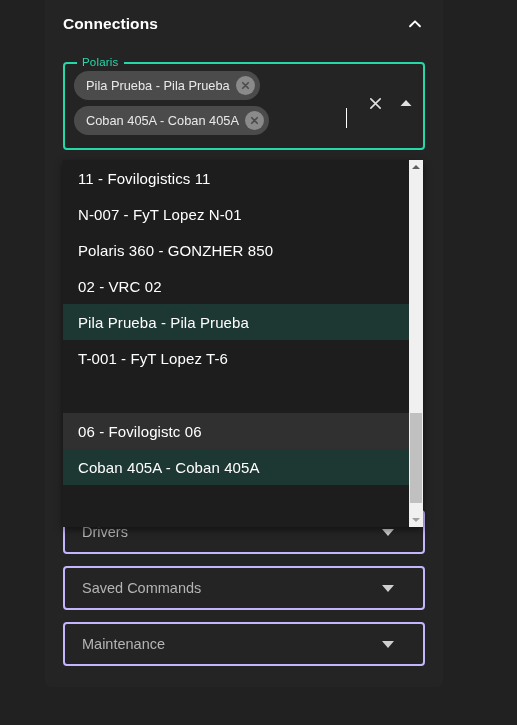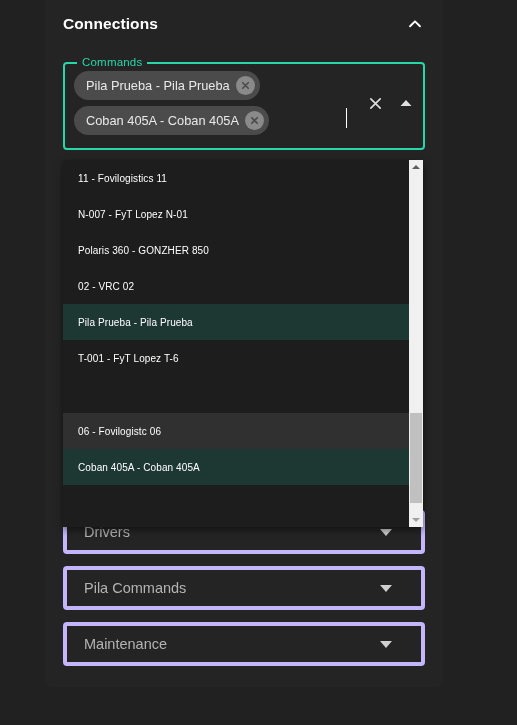--- a/index.html
+++ b/index.html
@@ -131,21 +131,21 @@
     display: flex; align-items: center; justify-content: center;
     cursor: pointer;
   }
 
   
   .section {
     position: absolute;
     left: 18px;
     width: 362px;
     height: 44px;
-    border: 4px solid #c4b5fd;
+    border: 2px solid #c4b5fd;
     border-radius: 4px;
     display: flex;
     align-items: center;
     justify-content: space-between;
     padding: 0 29px 0 17px;
     color: #b4b4b4;
     font-size: 14.5px;
     background: transparent;
   }
   .section-arrow {
@@ -173,21 +173,21 @@
     position: absolute;
     left: 0; top: 0;
     width: 346px;
   }
   .dd-item {
     height: 36px;
     display: flex;
     align-items: center;
     padding-left: 15px;
     color: #ffffff;
-    font-size: 10px;
+    font-size: 15px;
     white-space: nowrap;
     letter-spacing: .1px;
   }
   .dd-item.selected { background: #1d3733; }
   .dd-item.hovered  { background: #303030; margin-top: 37px; }
 
   
   .sb {
     position: absolute;
     right: 0; top: 0;
@@ -237,21 +237,21 @@
     <div class="panel-header">
       <div class="panel-title">Connections</div>
       <span class="icon-btn">
         <svg class="chev-up" viewBox="0 0 20 20">
           <path d="M4.5 12.5 L10 7 L15.5 12.5" fill="none" stroke="#ffffff" stroke-width="2.1" stroke-linecap="round" stroke-linejoin="round"></path>
         </svg>
       </span>
     </div>
 
     <div class="devices-field">
-      <span class="devices-legend">Commands</span>
+      <span class="devices-legend">Polaris</span>
 
       <div class="chips">
         <span class="chip">
           <span>Pila Prueba - Pila Prueba</span>
           <span class="chip-x">
             <svg width="11" height="11" viewBox="0 0 12 12">
               <path d="M3 3 L9 9 M9 3 L3 9" stroke="#4b4b4b" stroke-width="1.8" stroke-linecap="round"></path>
             </svg>
           </span>
         </span>
@@ -279,21 +279,21 @@
           </svg>
         </span>
       </div>
     </div>
 
     <div class="section" id="sec-drivers">
       <span>Drivers</span>
       <span class="section-arrow"></span>
     </div>
     <div class="section" id="sec-saved">
-      <span>Pila Commands</span>
+      <span>Saved Commands</span>
       <span class="section-arrow"></span>
     </div>
     <div class="section" id="sec-maint">
       <span>Maintenance</span>
       <span class="section-arrow"></span>
     </div>
 
   </div>
 
   <div class="dropdown">

